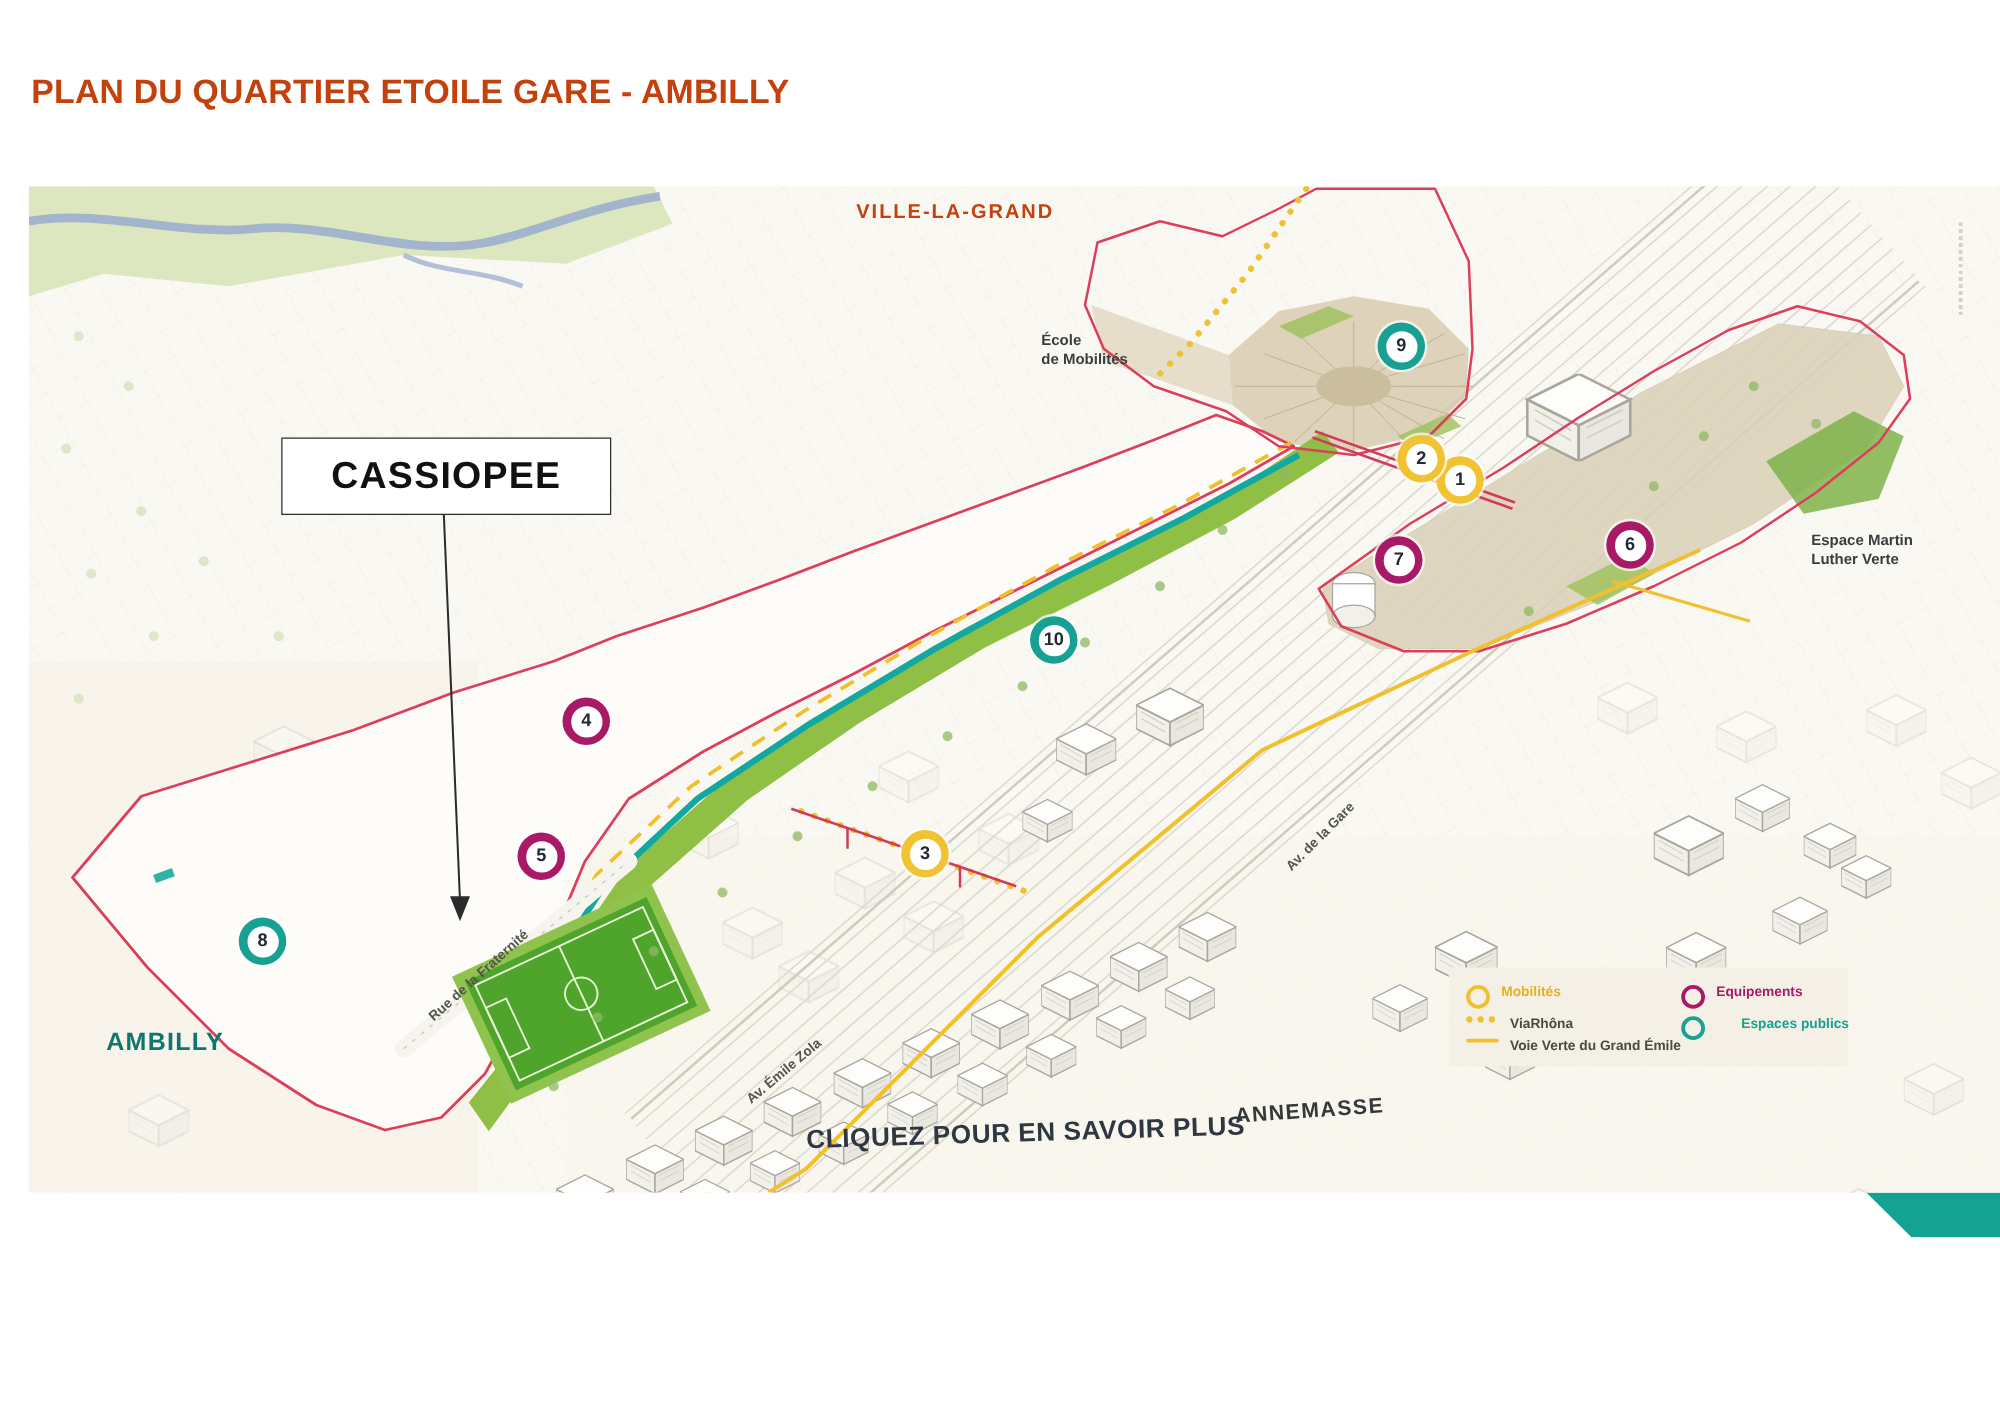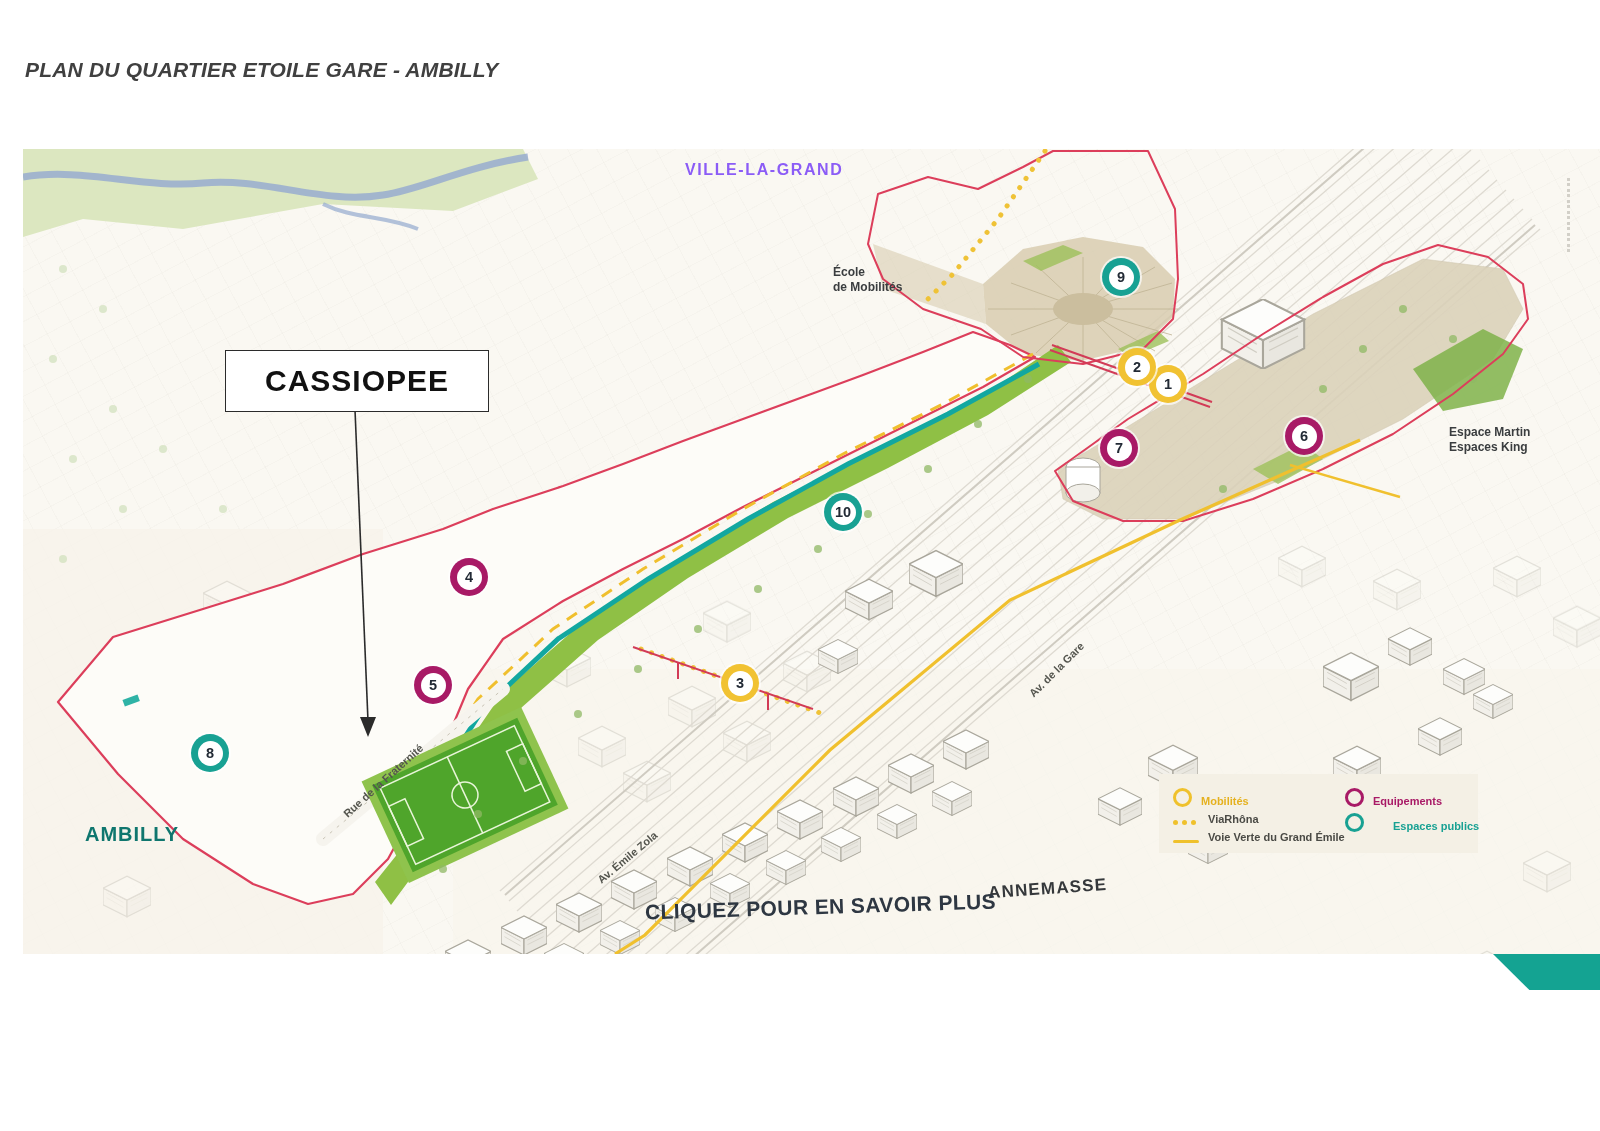--- a/index.html
+++ b/index.html
@@ -1,26 +1,26 @@
 <!DOCTYPE html>
 <html><head>
 <meta charset="utf-8">
 <style>
   html,body{margin:0;padding:0;background:#ffffff;font-family:"Liberation Sans",sans-serif;}
   .page{position:relative;width:1600px;height:1131px;background:#ffffff;overflow:hidden;}
-  .page-title{position:absolute;left:25px;top:58px;font-size:21px;font-weight:700;color:#404040;letter-spacing:.2px;font-style:italic;}
+  .page-title{position:absolute;left:25px;top:58px;font-size:27px;font-weight:700;color:#c2410c;letter-spacing:.2px;}
   
   .map{position:absolute;left:23px;top:149px;width:1577px;height:805px;background:#faf8f2;overflow:hidden;}
   .map .texture{position:absolute;inset:0;background:
      repeating-linear-gradient(62deg,rgba(150,145,130,.045) 0 1px,transparent 1px 26px),
      repeating-linear-gradient(-28deg,rgba(150,145,130,.04) 0 1px,transparent 1px 22px);}
   .map svg{position:absolute;left:0;top:0;}
   
   .lbl{position:absolute;color:#393c3f;font-weight:700;white-space:nowrap;}
-  .lbl-ville{left:662px;top:12px;font-size:16px;letter-spacing:1.6px;color:#8b5cf6;}
+  .lbl-ville{left:662px;top:12px;font-size:16px;letter-spacing:1.6px;color:#c2410c;}
   .lbl-ambilly{left:62px;top:674px;font-size:20px;letter-spacing:1px;color:#0f766e;}
   .lbl-annemasse{left:965px;top:730px;font-size:17px;letter-spacing:1.2px;transform:rotate(-4deg);color:#35383b;}
   .lbl-cta{left:622px;top:746px;font-size:21px;letter-spacing:.4px;transform:rotate(-1.8deg);color:#2e3742;cursor:pointer;}
   .lbl-place{font-size:12px;line-height:1.25;color:#3a3d3f;margin-top:40px;}
   .lbl-ecole{left:810px;top:76px;}
   .lbl-mlk{left:1426px;top:236px;font-size:12px;}
   .lbl-street{font-size:11px;font-weight:700;color:#54554e;transform-origin:left center;}
   .lbl-rue{left:322px;top:660px;transform:rotate(-42deg);}
   .lbl-zola{left:576px;top:726px;transform:rotate(-40deg);}
   .lbl-gare{left:1008px;top:540px;transform:rotate(-45deg);}
@@ -31,21 +31,21 @@
   .marker{position:absolute;width:38px;height:38px;margin:-19px 0 0 -19px;border-radius:50%;
      display:flex;align-items:center;justify-content:center;box-shadow:0 0 0 2px rgba(255,255,255,.7);cursor:pointer;}
   .marker .num{width:25px;height:25px;border-radius:50%;background:#fff;color:#222a35;font-weight:700;font-size:14.5px;
      display:flex;align-items:center;justify-content:center;}
   .cat-mobilites{background:#F1C232;}
   .cat-equipements{background:#A81A66;}
   .cat-espaces{background:#18A193;}
   
   .legend{position:absolute;left:1136px;top:625px;width:319px;height:79px;background:#f4f0e5;display:flex;padding:0;}
   .legend .col{position:absolute;}
-  .legend .row{display:flex;align-items:flex-end;margin-bottom:6px;}
+  .legend .row{display:flex;align-items:flex-start;margin-bottom:6px;}
   .sw-circle{width:13px;height:13px;border-radius:50%;border:3.5px solid #000;background:transparent;flex:none;}
   .c-mob{border-color:#EFC12C;} .c-eq{border-color:#A81A66;} .c-esp{border-color:#18A193;}
   .sw-dots{display:flex;gap:4px;flex:none;width:26px;}
   .sw-dots i{width:5px;height:5px;border-radius:50%;background:#EFC12C;}
   .sw-line{width:26px;height:3px;background:#EFC12C;border-radius:2px;flex:none;}
   .legend .lab{margin-left:9px;font-size:11px;font-weight:700;white-space:nowrap;}
   .t-mob{color:#E5B11F;} .t-eq{color:#A81A66;} .t-esp{color:#18A193;padding-left:20px;} .t-dark{color:#4a4a45;font-weight:600;}
   
   .credit{position:absolute;left:1566px;top:178px;width:3px;height:74px;opacity:.55;
      background:repeating-linear-gradient(180deg,#b2afa6 0 3px,transparent 3px 5.5px);}
@@ -329,21 +329,21 @@
     <div class="lbl lbl-ambilly">AMBILLY</div>
     <div class="lbl lbl-annemasse">ANNEMASSE</div>
     <div class="lbl lbl-cta">CLIQUEZ POUR EN SAVOIR PLUS</div>
 
     <div class="lbl lbl-place lbl-ecole">
       <div>École</div>
       <div>de Mobilités</div>
     </div>
     <div class="lbl lbl-place lbl-mlk">
       <div>Espace Martin</div>
-      <div>Espaces King</div>
+      <div>Luther Verte</div>
     </div>
 
     <div class="lbl lbl-street lbl-rue">Rue de la Fraternité</div>
     <div class="lbl lbl-street lbl-zola">Av. Émile Zola</div>
     <div class="lbl lbl-street lbl-gare">Av. de la Gare</div>
 
     <div class="callout">CASSIOPEE</div>
 
     <div class="marker cat-mobilites" style="left:1145px;top:235px">
         <span class="num">1</span>

